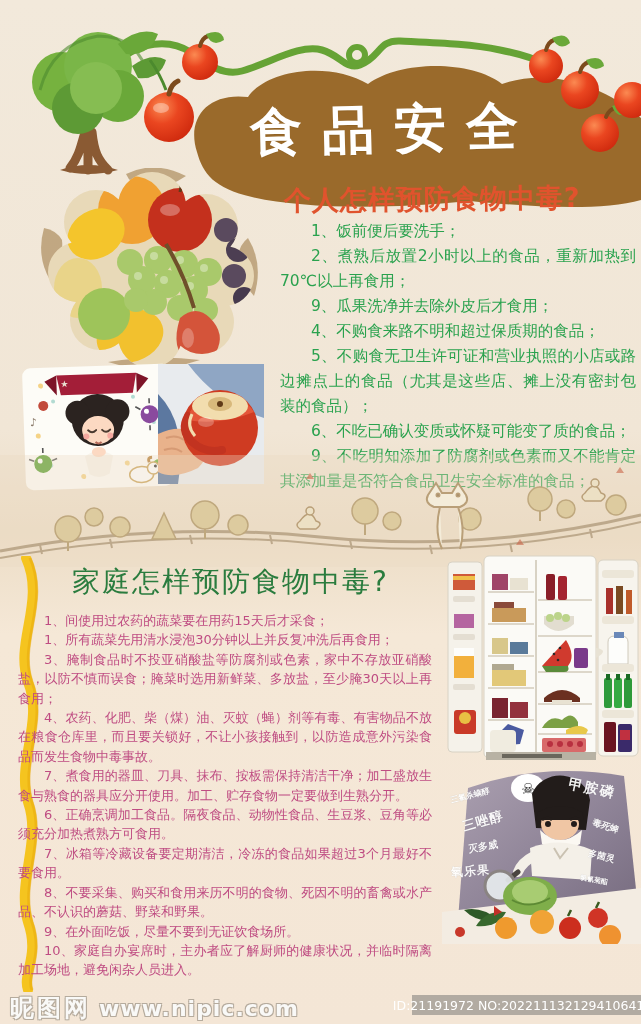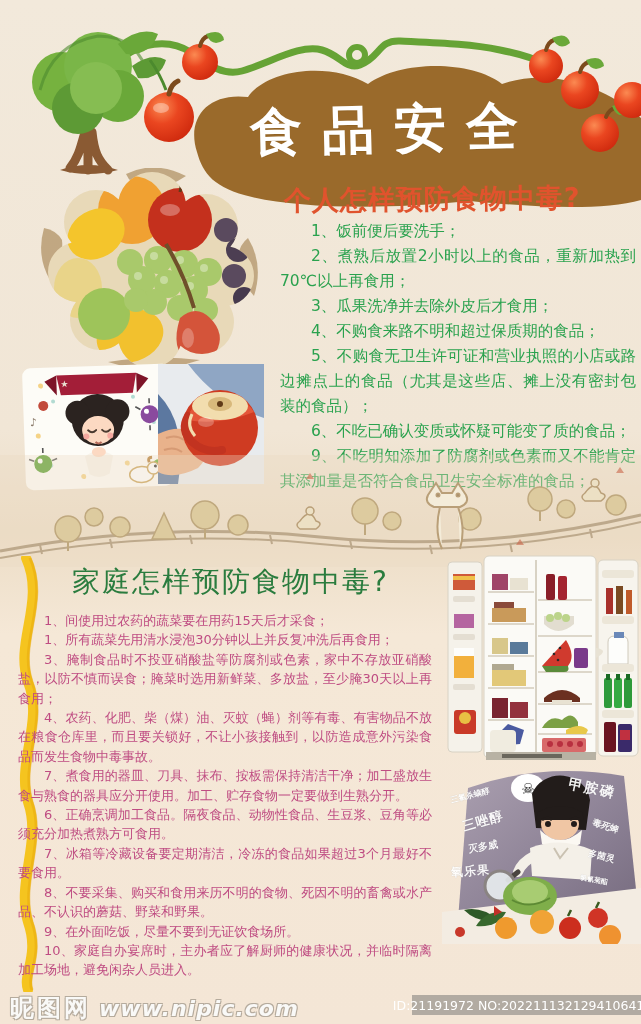--- a/index.html
+++ b/index.html
@@ -20,21 +20,21 @@
   .list p{margin:0;text-indent:2em;text-align:justify;font-weight:normal;}
   .green-list{position:absolute;left:280px;top:219px;width:356px;color:#2aa24e;
     font-size:15.5px;line-height:25px;}
   .pink-list{position:absolute;left:18px;top:611px;width:414px;color:#bf4c82;
     font-size:13px;line-height:19.4px;}
   
   .site-mark{position:absolute;left:10px;top:992px;display:flex;align-items:center;gap:8px;
     color:rgba(255,255,255,.92);font-weight:bold;
     text-shadow:-1px -1px 0 #b5ab9d,1px -1px 0 #b5ab9d,-1px 1px 0 #b5ab9d,1px 1px 0 #b5ab9d;text-align:center;}
   .site-name{font-size:24px;letter-spacing:3px;}
-  .site-url{font-size:22px;letter-spacing:1px;font-style:italic;}
+  .site-url{font-size:22px;letter-spacing:1px;}
   .id-box{position:absolute;left:412px;top:995px;width:229px;height:20px;background:#b2aba2;
     color:#ffffff;font-size:12.5px;display:flex;align-items:center;justify-content:center;white-space:nowrap;}
   
   .cartoon2{position:absolute;left:442px;top:760px;width:200px;height:184px;}
   .plabel{position:absolute;color:#fff;font-weight:bold;white-space:nowrap;opacity:.93;
     text-shadow:0 0 1px rgba(0,0,0,.25);}
   .pl1{left:8px;top:30px;font-size:8px;transform:rotate(-14deg);}
   .pl2{left:20px;top:52px;font-size:13px;transform:rotate(-16deg);letter-spacing:1px;}
   .pl3{left:26px;top:80px;font-size:10px;transform:rotate(-10deg);}
   .pl4{left:9px;top:103px;font-size:12px;transform:rotate(-4deg);letter-spacing:1px;}
@@ -251,21 +251,21 @@
     <circle cx="62" cy="40" r="3" fill="#5f3a18"></circle>
     <path d="M30,52 q-8,14 4,26 q14,12 30,8" stroke="#c23320" stroke-width="8" fill="none" stroke-linecap="round"></path>
     <path d="M34,50 q-6,12 3,22" stroke="#f2ddae" stroke-width="3" fill="none"></path>
     <ellipse cx="48" cy="58" rx="8" ry="5" fill="#ffffff" opacity=".25"></ellipse>
   </svg>
 
   <div class="h-personal">个人怎样预防食物中毒?</div>
   <div class="list green-list">
     <p>1、饭前便后要洗手；</p>
     <p>2、煮熟后放置2小时以上的食品，重新加热到70℃以上再食用；</p>
-    <p>3、瓜果洗净并去除外皮后才食用；</p>
+    <p>9、瓜果洗净并去除外皮后才食用；</p>
     <p>4、不购食来路不明和超过保质期的食品；</p>
     <p>5、不购食无卫生许可证和营业执照的小店或路边摊点上的食品（尤其是这些店、摊上没有密封包装的食品）；</p>
     <p>6、不吃已确认变质或怀疑可能变了质的食品；</p>
     <p>9、不吃明知添加了防腐剂或色素而又不能肯定其添加量是否符合食品卫生安全标准的食品；</p>
   </div>
 
   <svg class="abs" style="left:0;top:455px" width="641" height="112" viewBox="0 0 641 112">
     <rect width="641" height="112" fill="#eadbc2" opacity=".35"></rect>
     <path d="M0,96 Q160,66 320,82 Q480,98 641,60" fill="none" stroke="#bda98c" stroke-width="3"></path>
     <path d="M0,103 Q160,73 320,89 Q480,105 641,67" fill="none" stroke="#bda98c" stroke-width="2"></path>

